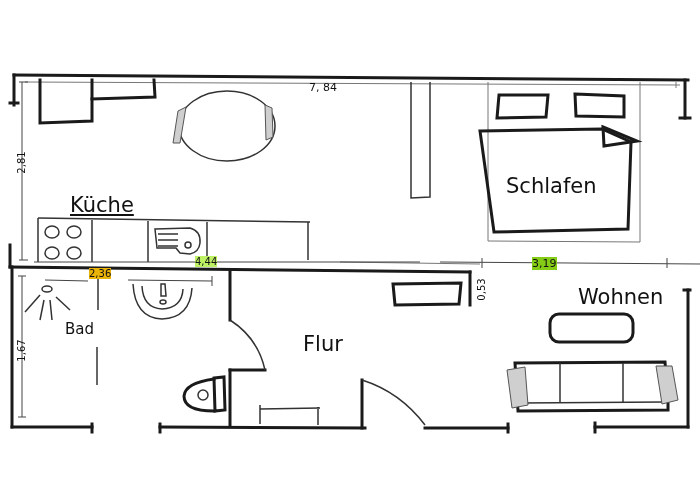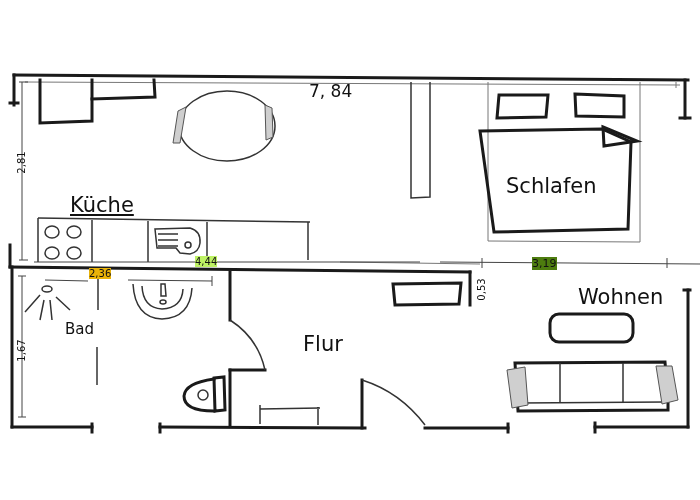--- a/index.html
+++ b/index.html
@@ -128,19 +128,19 @@
   <path class="hatch" d="M507 370 L525 367 L528 405 L512 408 Z"></path>
   <path class="hatch" d="M656 366 L672 366 L678 400 L662 404 Z"></path>
 </svg>
 
 <div class="lbl room" style="left:70px;top:193px;text-decoration:underline;">Küche</div>
 <div class="lbl room" style="left:506px;top:174px;">Schlafen</div>
 <div class="lbl room" style="left:65px;top:320px;font-size:15px;">Bad</div>
 <div class="lbl room" style="left:303px;top:332px;text-align:center;">Flur</div>
 <div class="lbl room" style="left:578px;top:285px;">Wohnen</div>
 
-<div class="lbl dimtxt" style="left:309px;top:81px;font-size:17px;">7, 84</div>
+<div class="lbl dimtxt" style="left:309px;top:81px;font-size:11px;">7, 84</div>
 <div class="lbl dimtxt vert" style="left:10px;top:157px;">2,81</div>
 <div class="lbl dimtxt" style="left:195px;top:256px;background:#bef264;">4,44</div>
 <div class="lbl dimtxt" style="left:89px;top:268px;background:#eab308;">2,36</div>
 <div class="lbl dimtxt vert" style="left:10px;top:345px;">1,67</div>
 <div class="lbl dimtxt vert" style="left:470px;top:284px;">0,53</div>
-<div class="lbl dimtxt" style="left:532px;top:257px;background:#4d7c0f;font-size:11px;">3,19</div>
+<div class="lbl dimtxt" style="left:532px;top:257px;background:#84cc16;font-size:11px;">3,19</div>
 
 </body></html>

